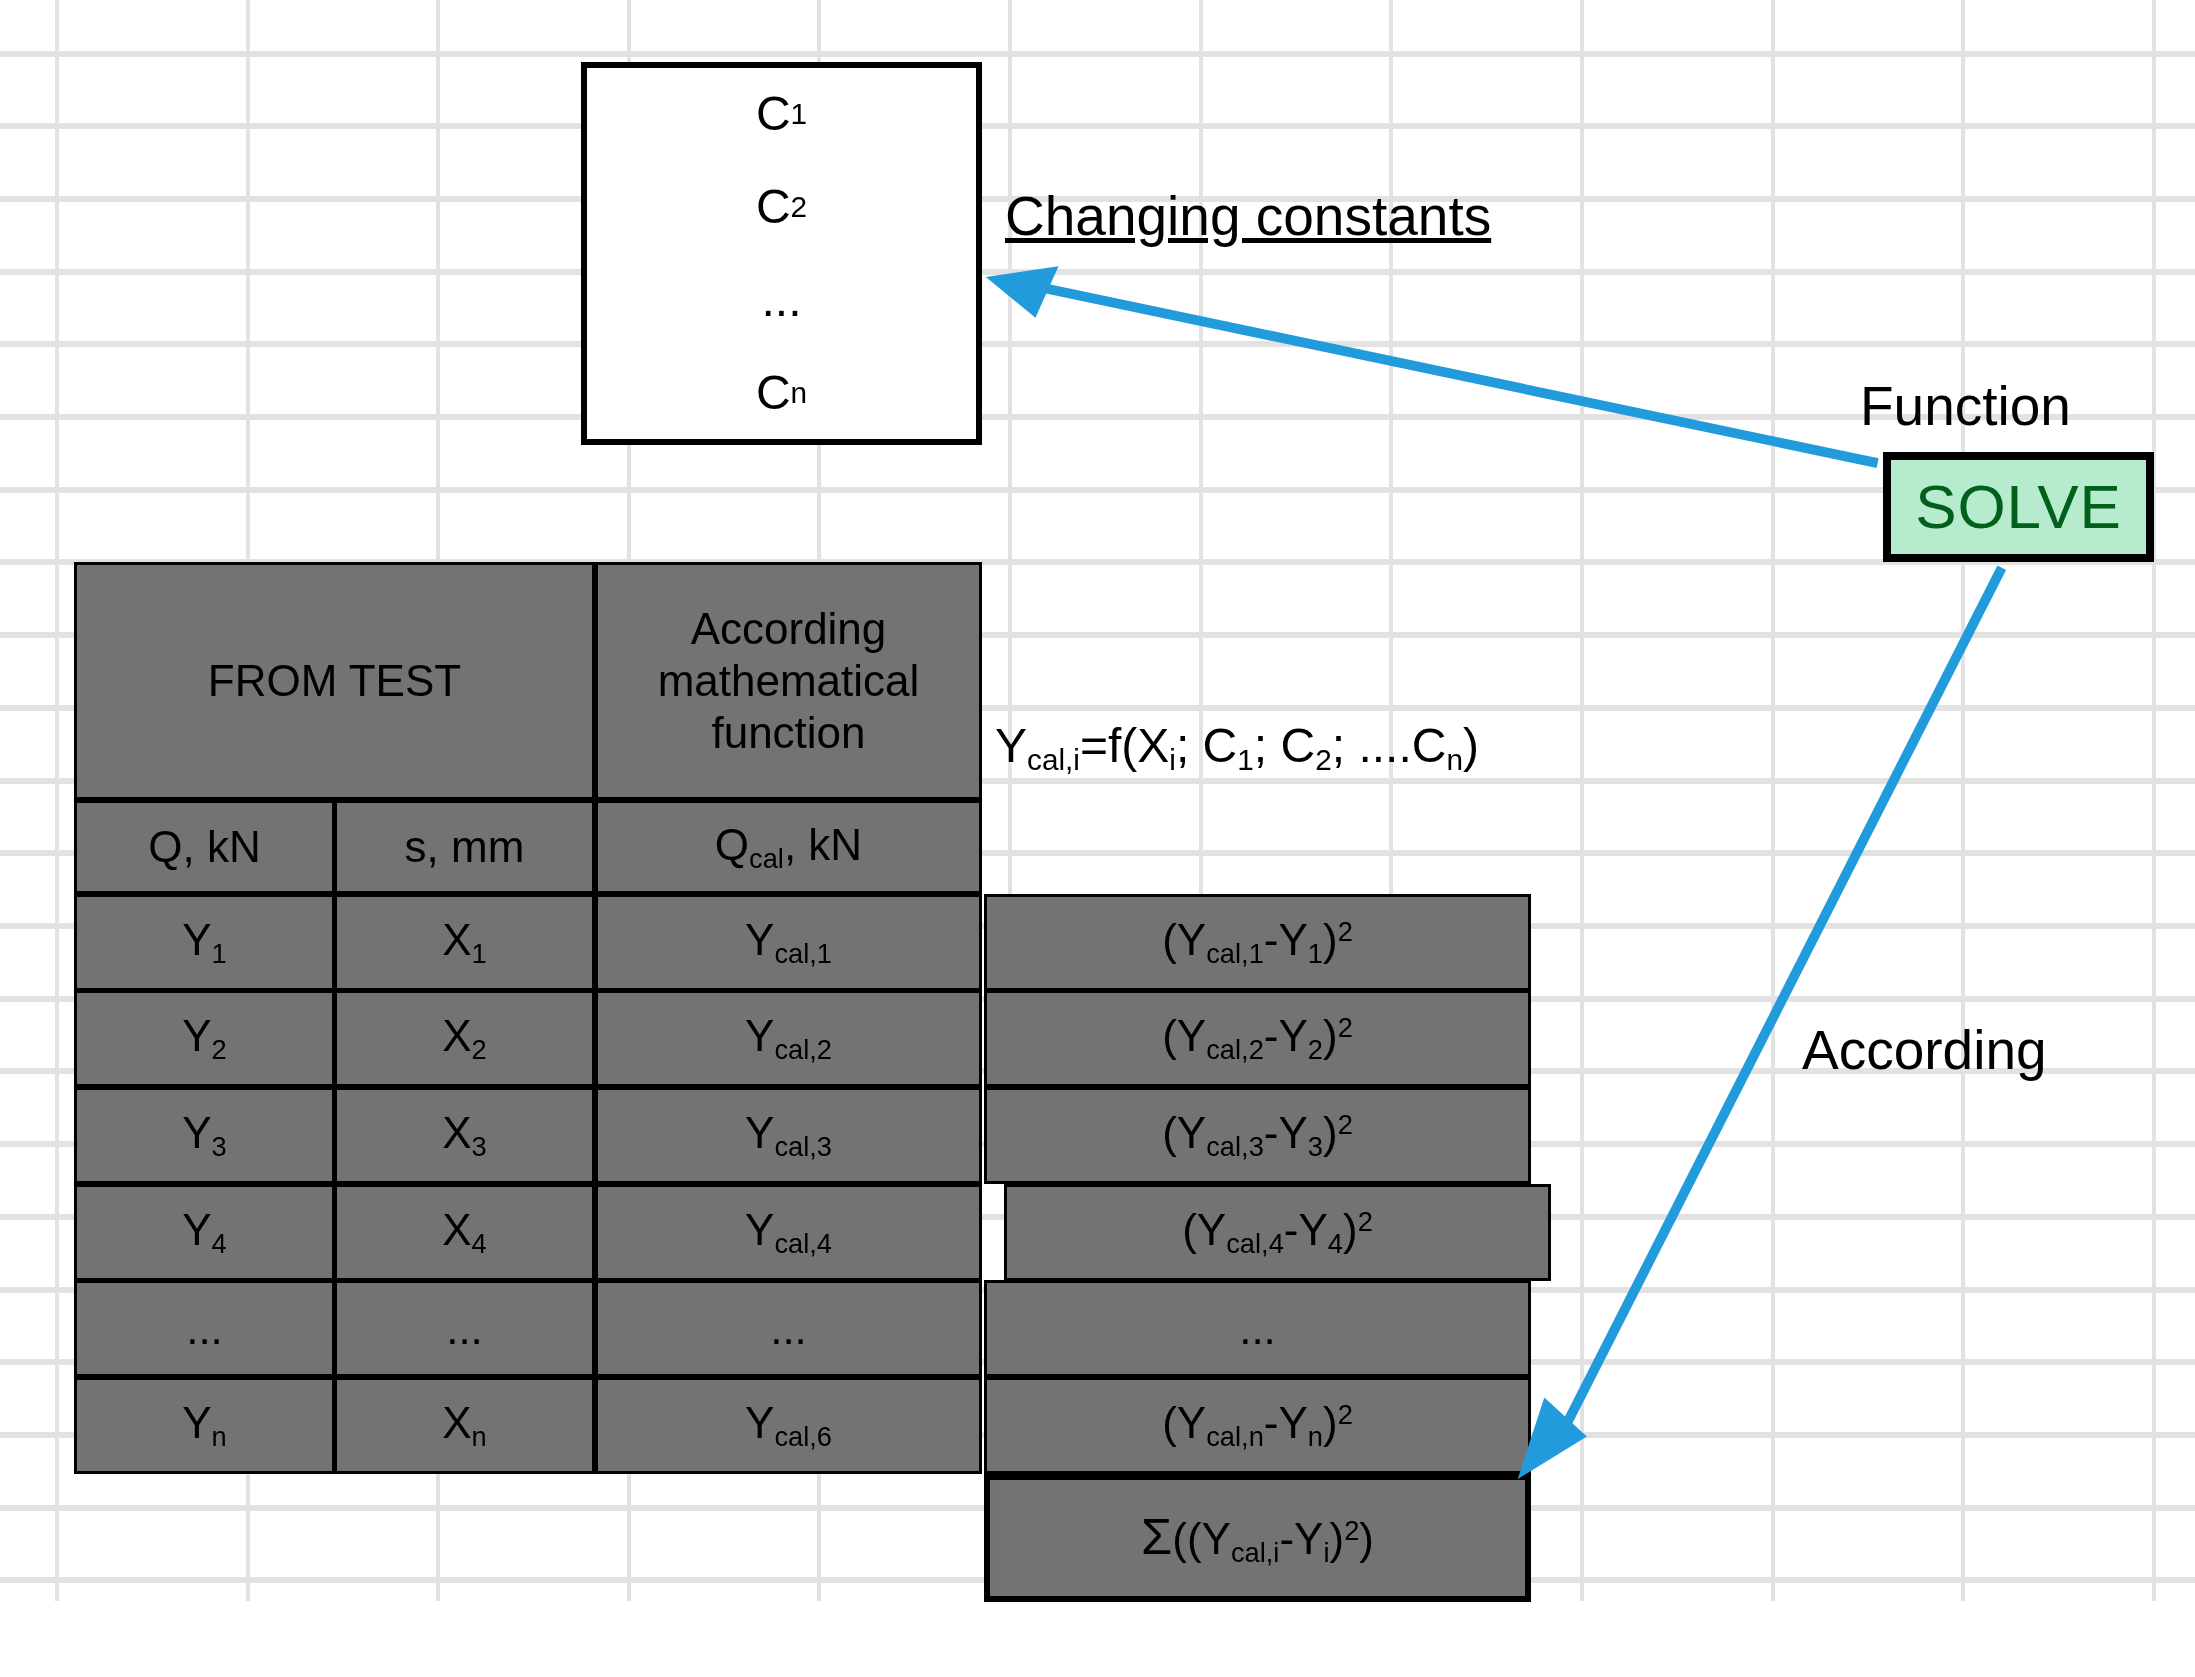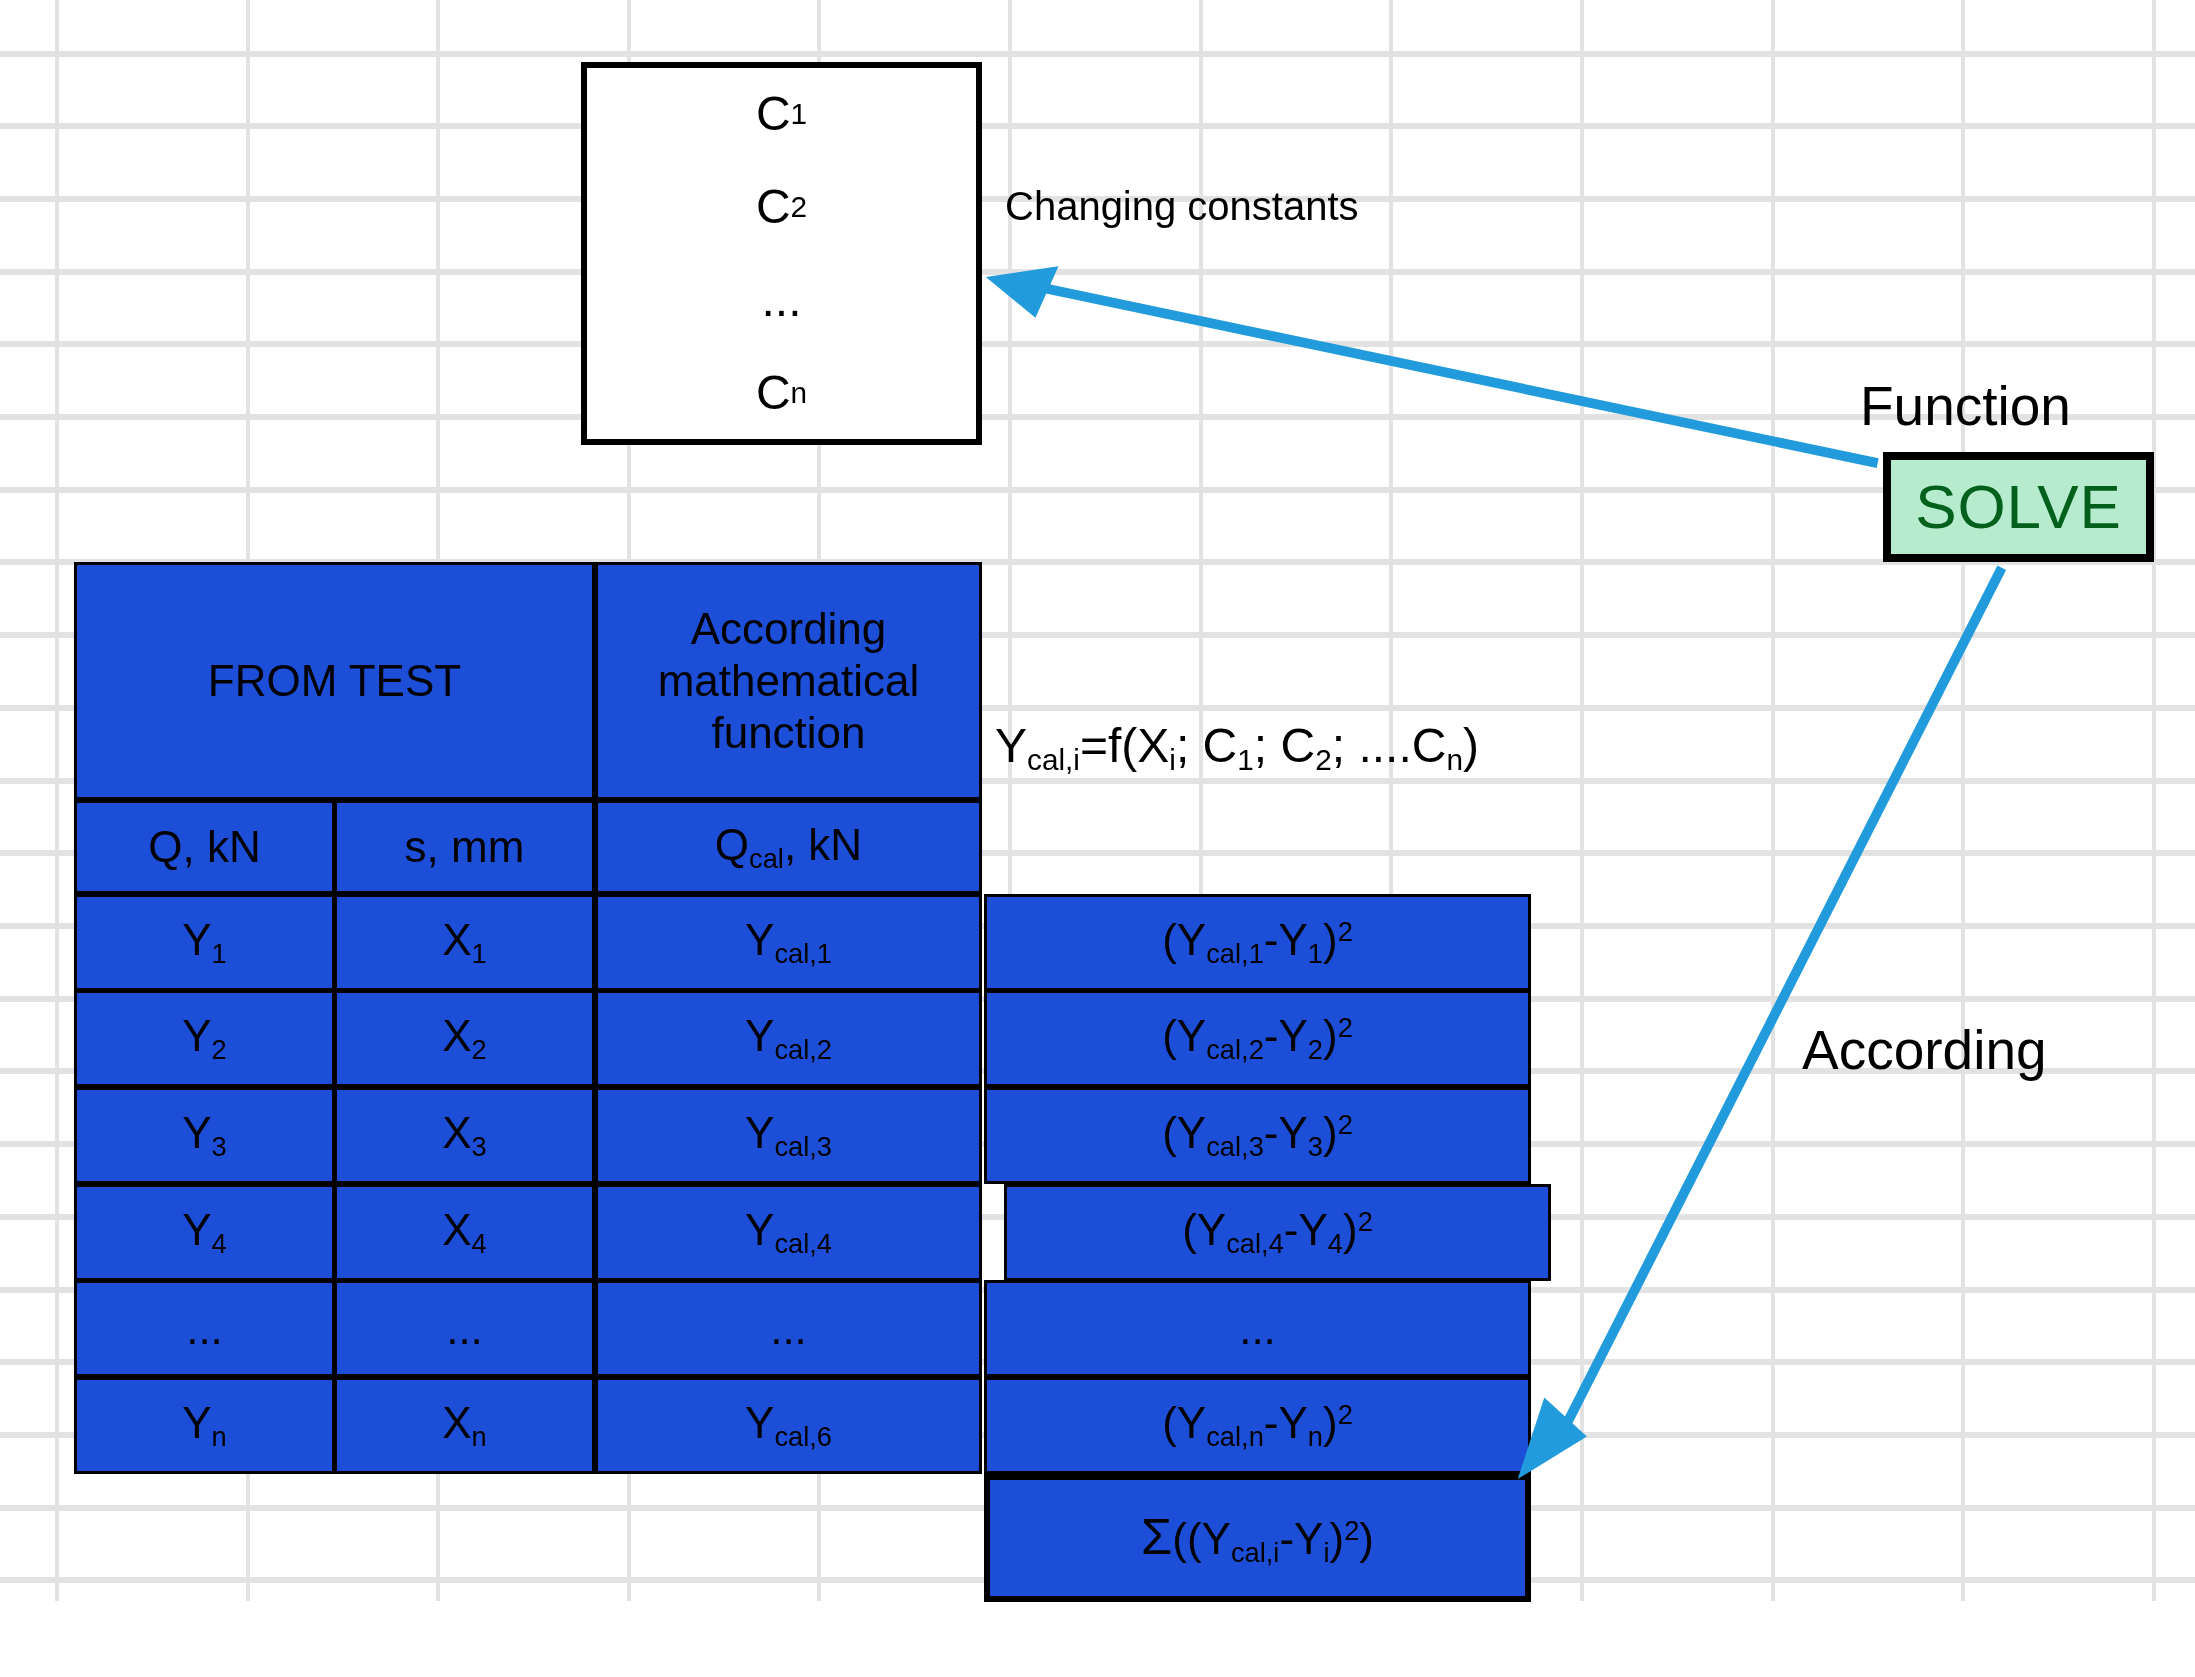--- a/index.html
+++ b/index.html
@@ -6,28 +6,28 @@
   body{font-family:"Liberation Sans", sans-serif;}
   #stage{position:relative;width:2195px;height:1678px;background:#ffffff;overflow:hidden;}
 
   
   #grid{position:absolute;inset:0;}
   #grid .vline{position:absolute;top:0;width:4.4px;background:#E2E2E2;}
   #grid .hline{position:absolute;left:0;height:6.2px;background:#E2E2E2;}
 
   
   .hardbox{position:absolute;box-sizing:border-box;border:6.2px solid #000;background:#fff;}
-  .cell{position:absolute;box-sizing:border-box;border:3.5px solid #000;background:#1d4ed8;
+  .cell{position:absolute;box-sizing:border-box;border:3.5px solid #000;background:#737373;
         display:flex;align-items:center;justify-content:center;color:#000;}
 
   .const-box{display:flex;flex-direction:column;align-items:stretch;justify-content:space-around;}
   .const-item{display:flex;align-items:center;justify-content:center;font-size:48px;line-height:1;color:#000;}
 
   .txt{position:absolute;color:#000;white-space:nowrap;}
-  .lbl-changing{font-size:40px;}
+  .lbl-changing{font-size:55px;text-decoration:underline;}
   .lbl-function{font-size:55px;}
   .lbl-minimized{font-size:55px;}
 
   .solve-box{position:absolute;box-sizing:border-box;border:8px solid #000;background:#B7EBCE;
              display:flex;align-items:center;justify-content:center;}
   .solve-text{font-size:62px;color:#00601C;letter-spacing:0.9px;line-height:1;}
 
   .hdr{font-size:44px;text-align:center;line-height:1.15;}
   .hdr-multi{flex-direction:column;}
   .cellnum{font-size:44px;}

